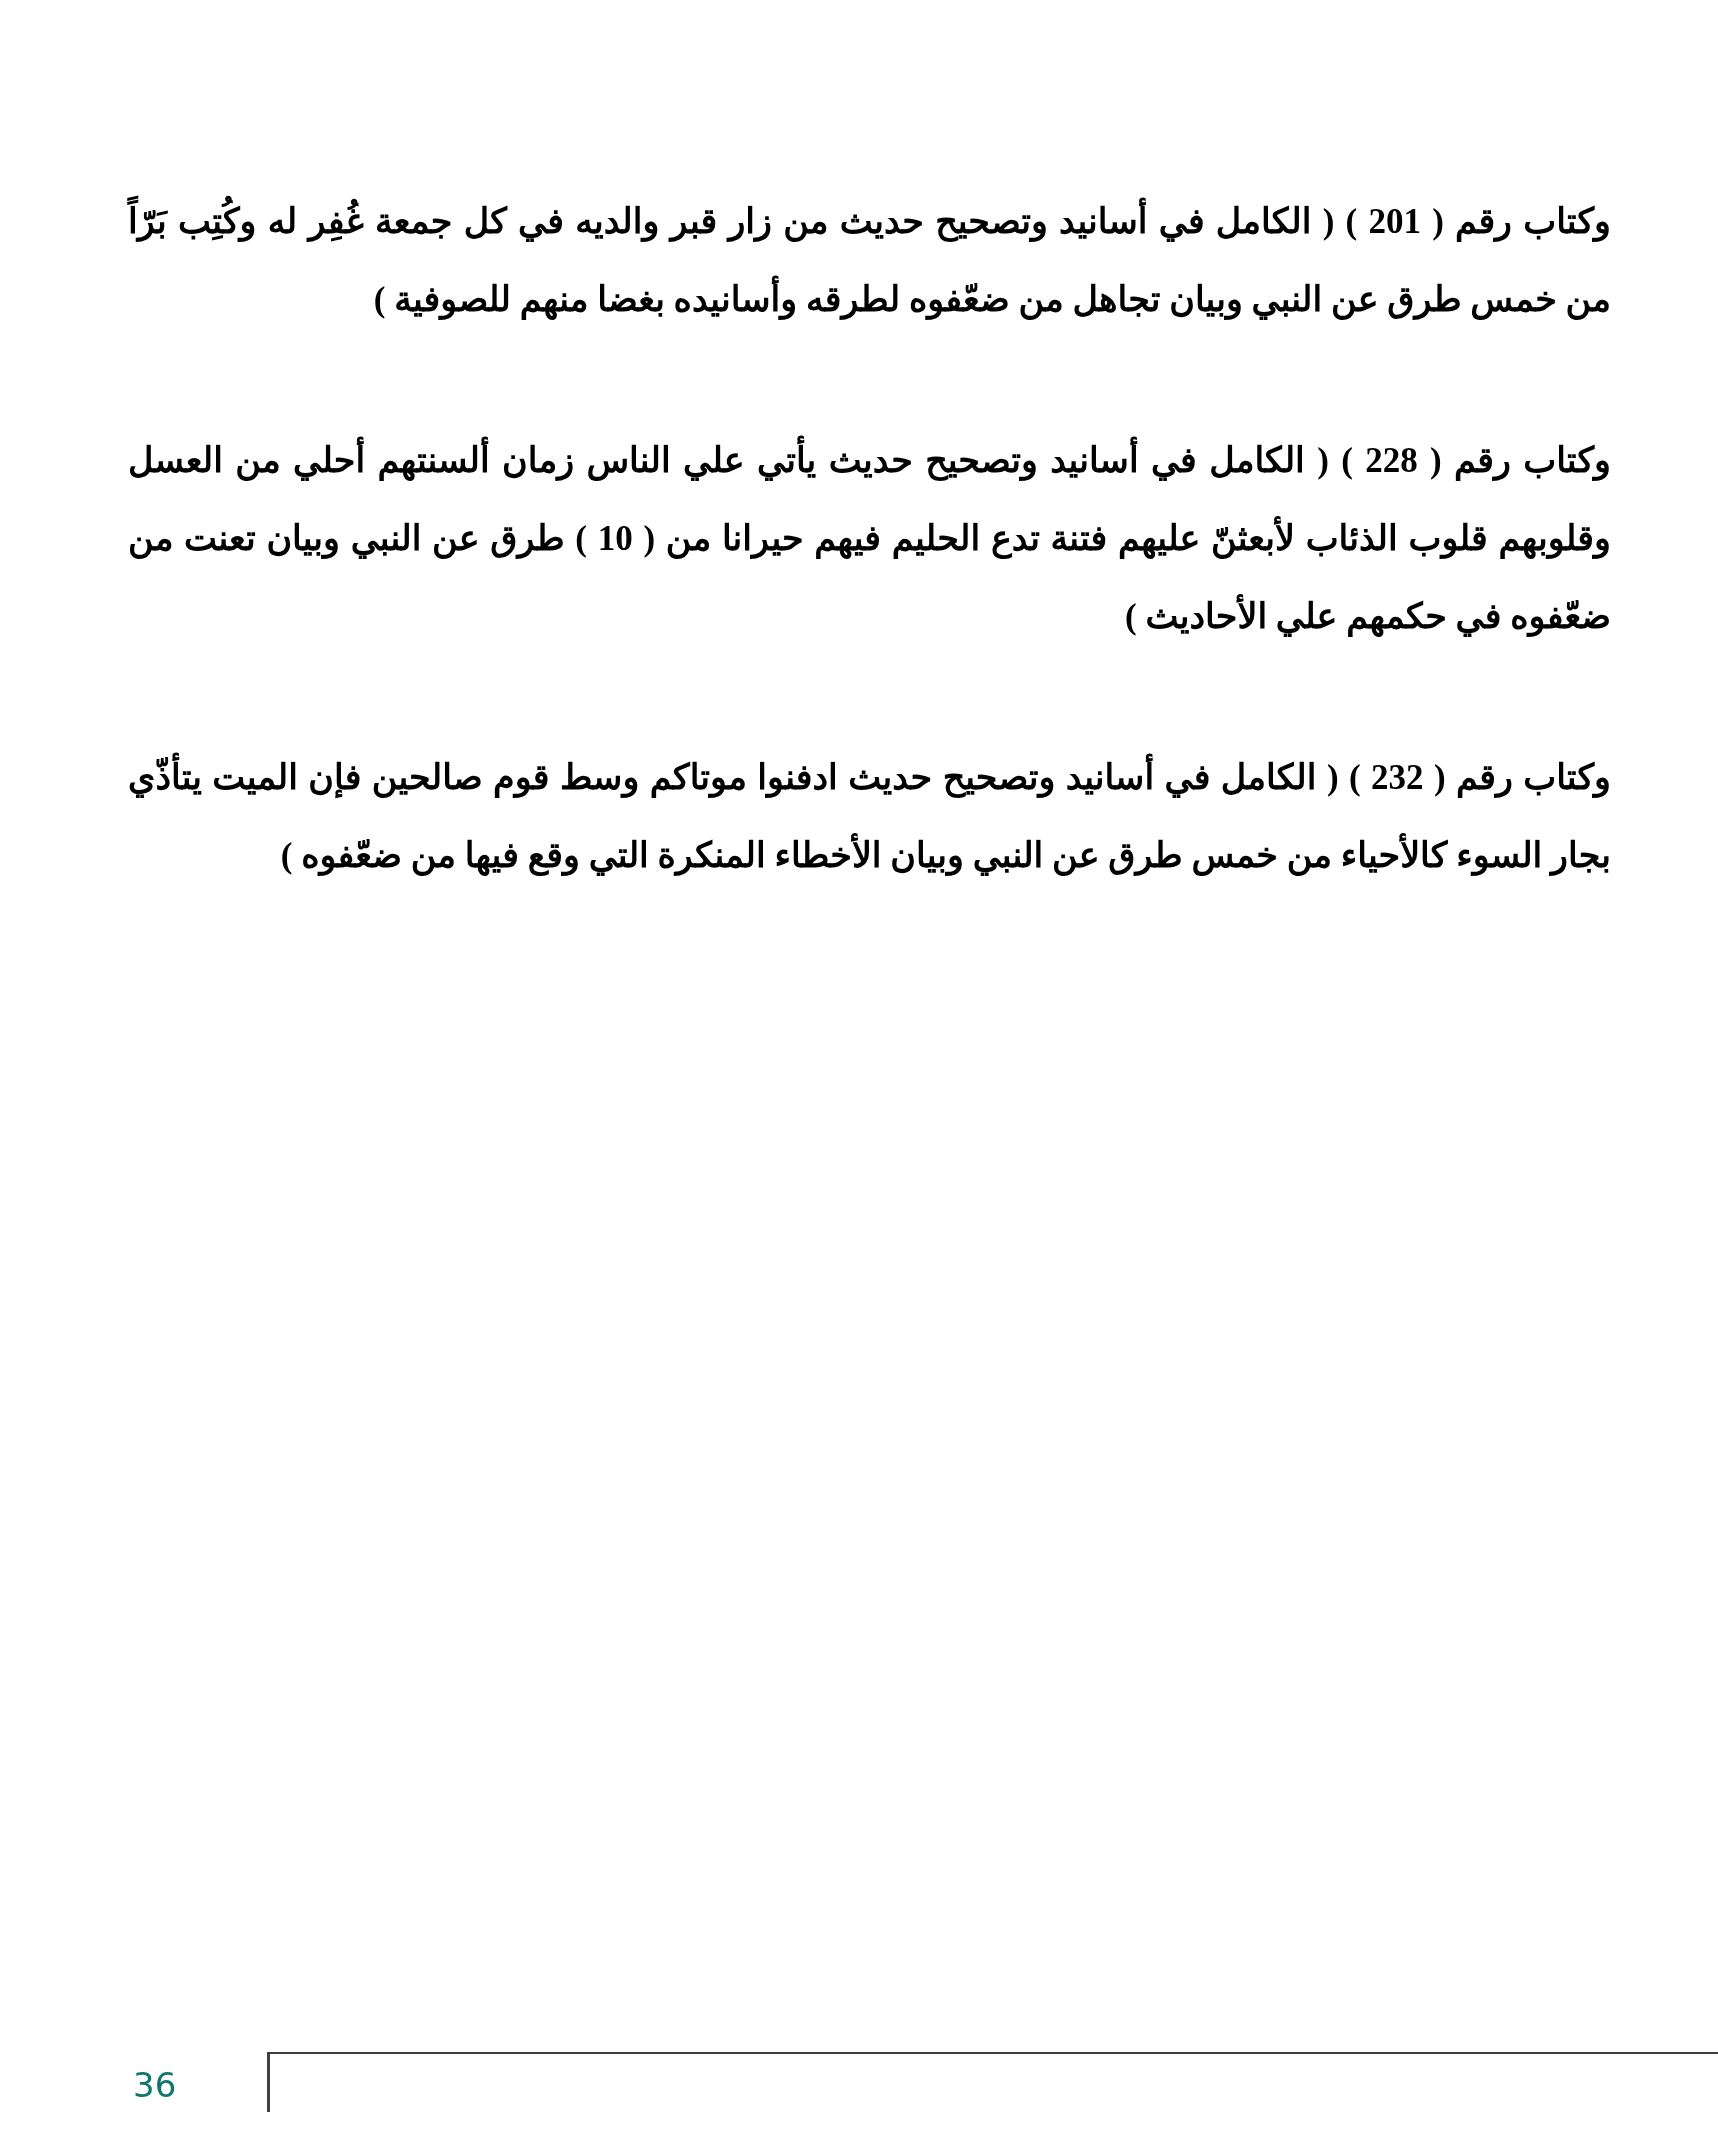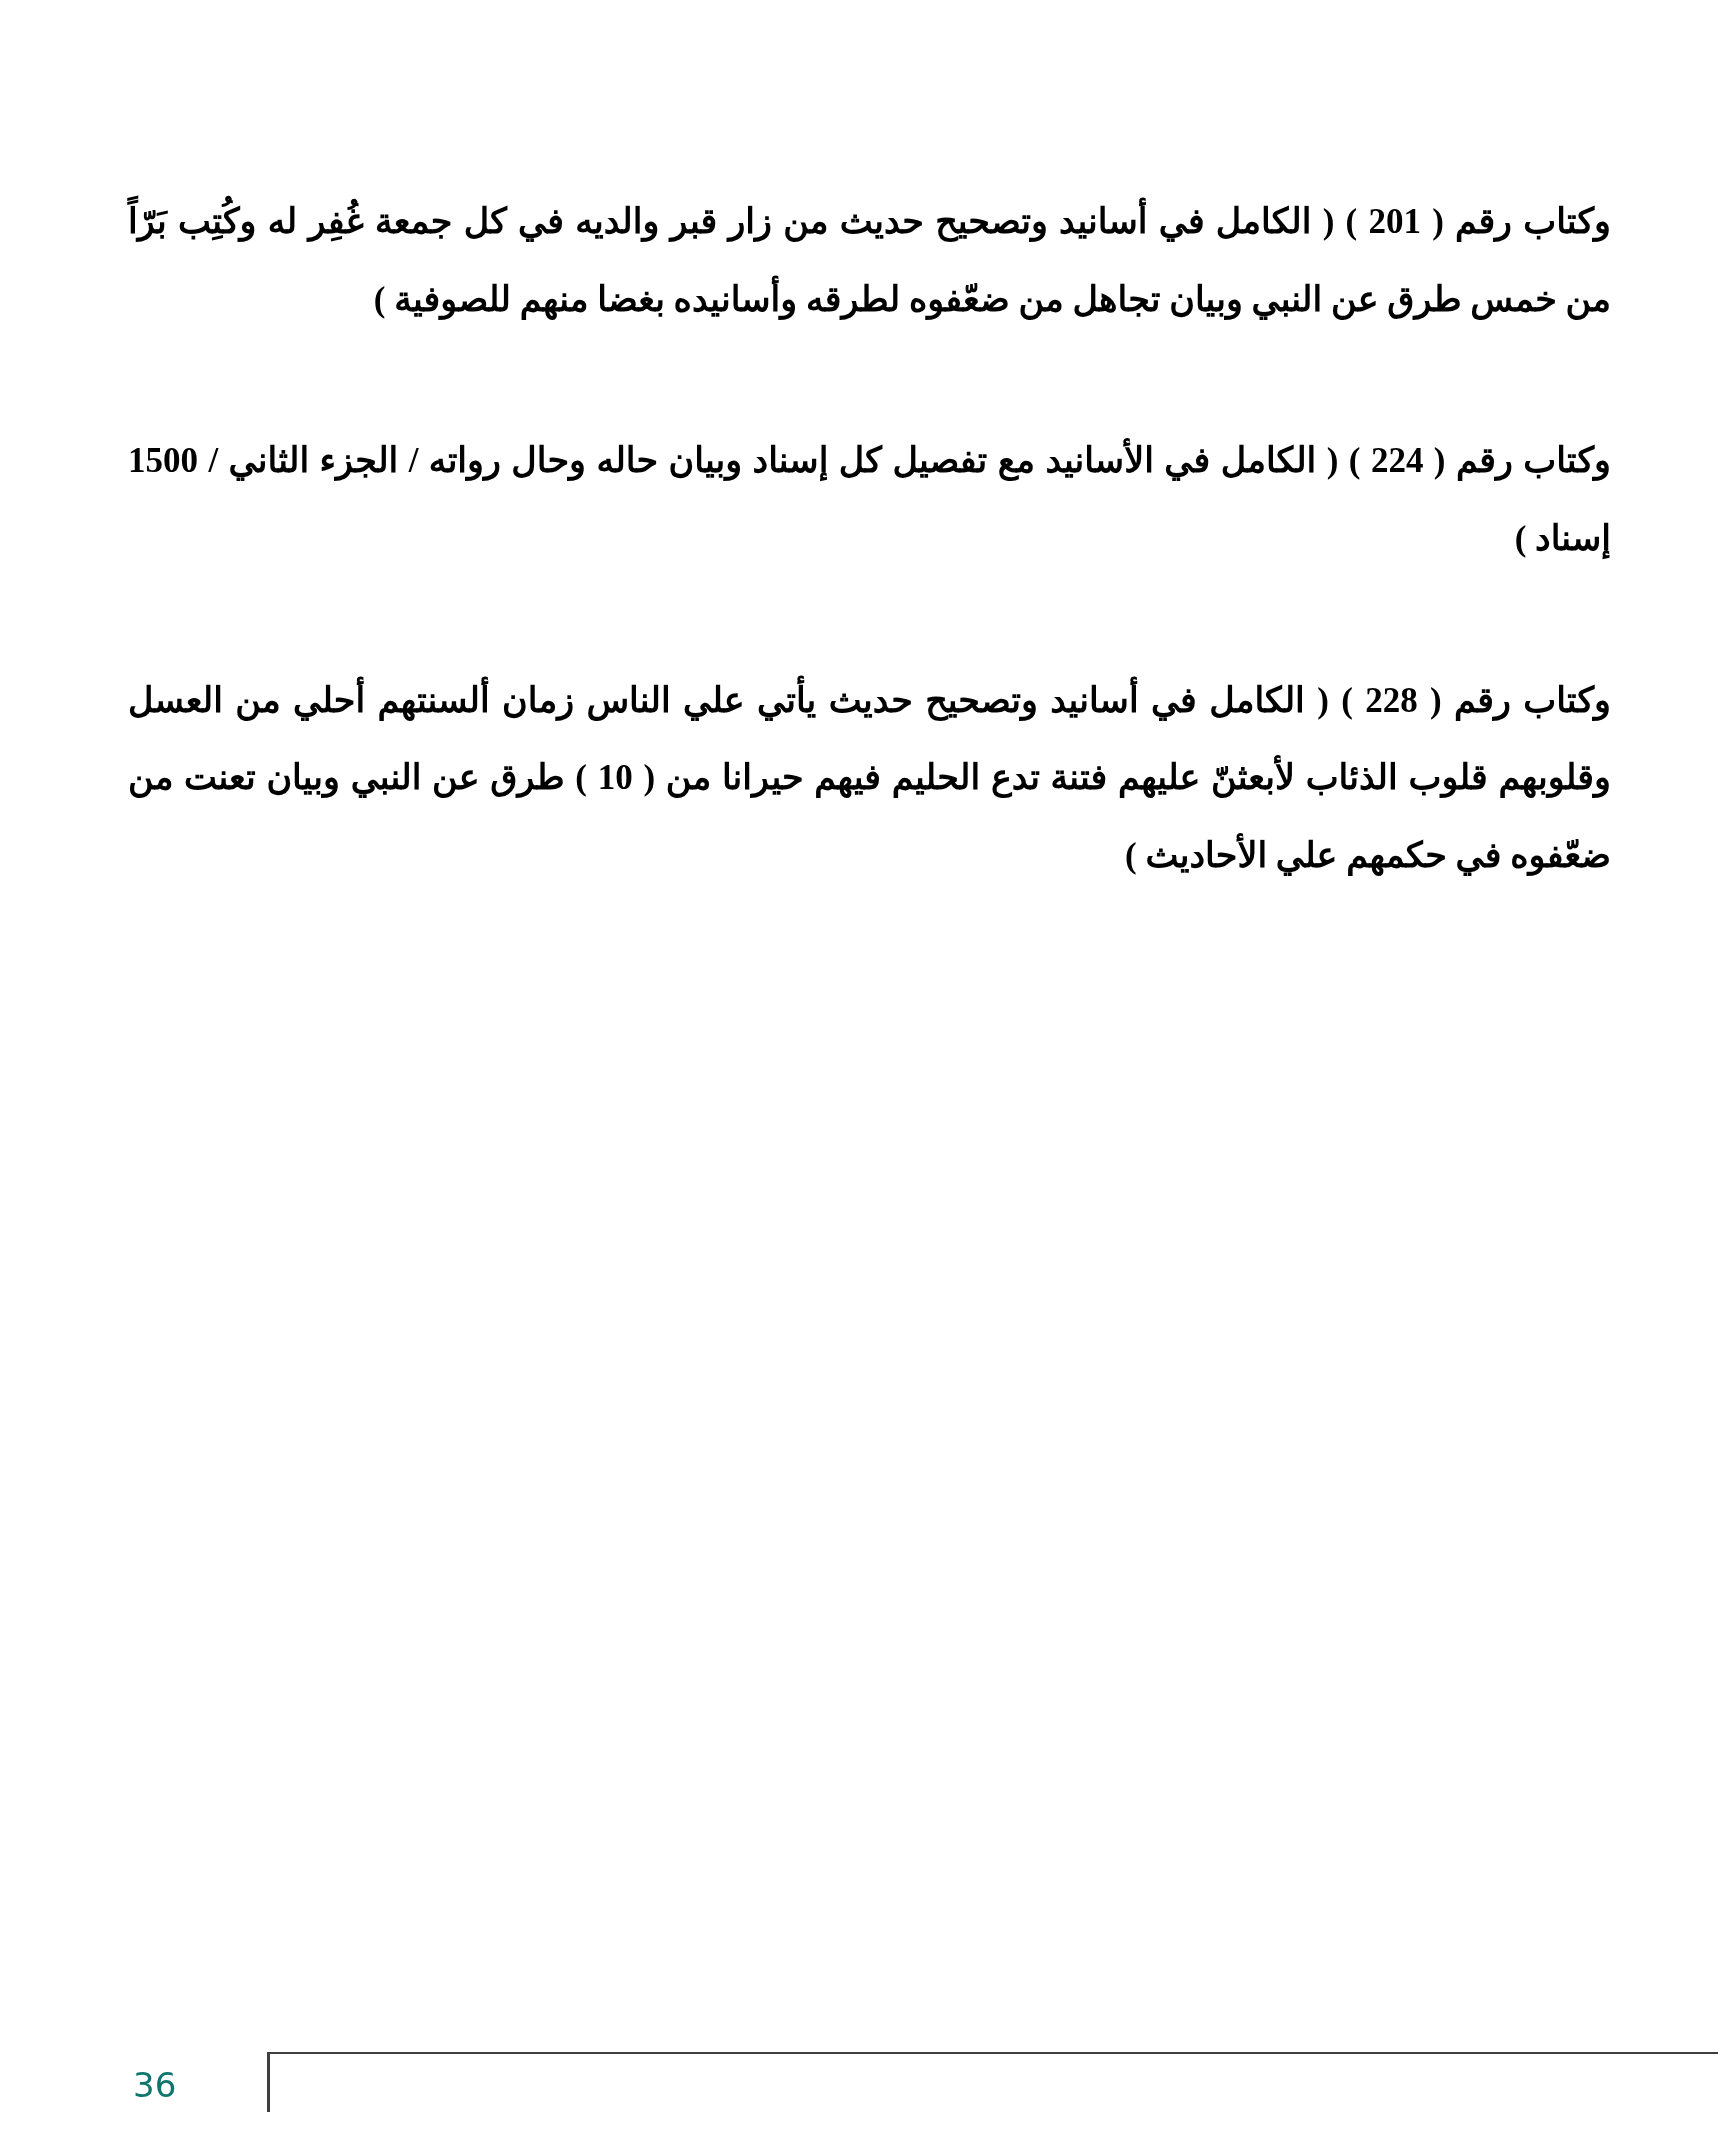--- a/index.html
+++ b/index.html
@@ -60,22 +60,22 @@
     border-left: 3.4px solid #3f3f3f;
   }
 </style>
 </head>
 <body>
 
 <div class="page">
 
   <div class="content">
     <p>وكتاب رقم ( 201 ) ( الكامل في أسانيد وتصحيح حديث من زار قبر والديه في كل جمعة غُفِر له وكُتِب بَرّاً من خمس طرق عن النبي وبيان تجاهل من ضعّفوه لطرقه وأسانيده بغضا منهم للصوفية )</p>
-    <p>وكتاب رقم ( 224 ) ( الكامل في الأسانيد مع تفصيل كل إسناد وبيان حاله وحال رواته / الجزء الثاني / 1500 إسناد )</p>
     <p>وكتاب رقم ( 228 ) ( الكامل في أسانيد وتصحيح حديث يأتي علي الناس زمان ألسنتهم أحلي من العسل وقلوبهم قلوب الذئاب لأبعثنّ عليهم فتنة تدع الحليم فيهم حيرانا من ( 10 ) طرق عن النبي وبيان تعنت من ضعّفوه في حكمهم علي الأحاديث )</p>
+    <p>وكتاب رقم ( 232 ) ( الكامل في أسانيد وتصحيح حديث ادفنوا موتاكم وسط قوم صالحين فإن الميت يتأذّي بجار السوء كالأحياء من خمس طرق عن النبي وبيان الأخطاء المنكرة التي وقع فيها من ضعّفوه )</p>
   </div>
 
   <div class="footer">
     <span class="page-number">36</span>
     <div class="footer-rule"></div>
   </div>
 
 </div>
 
 

